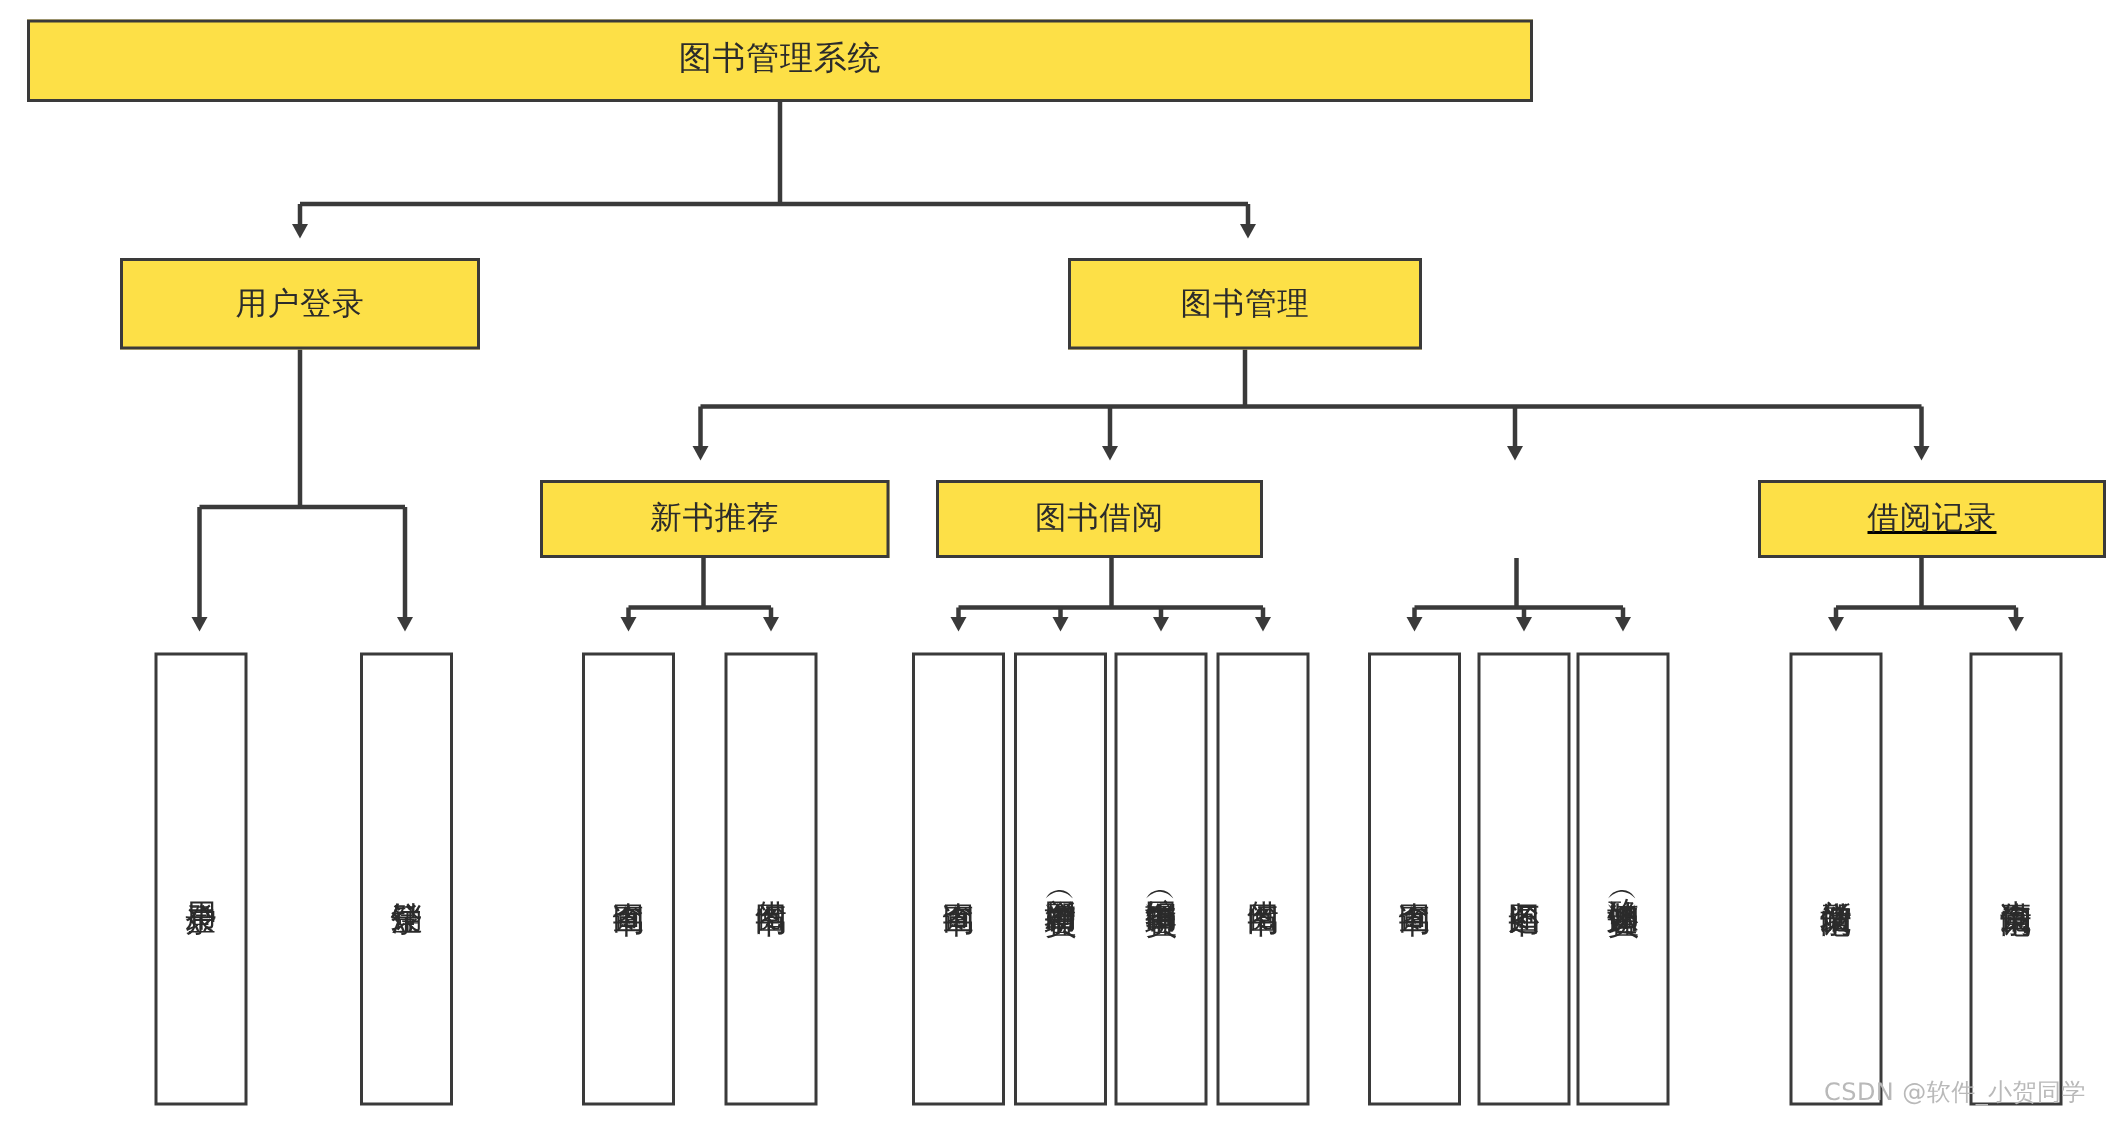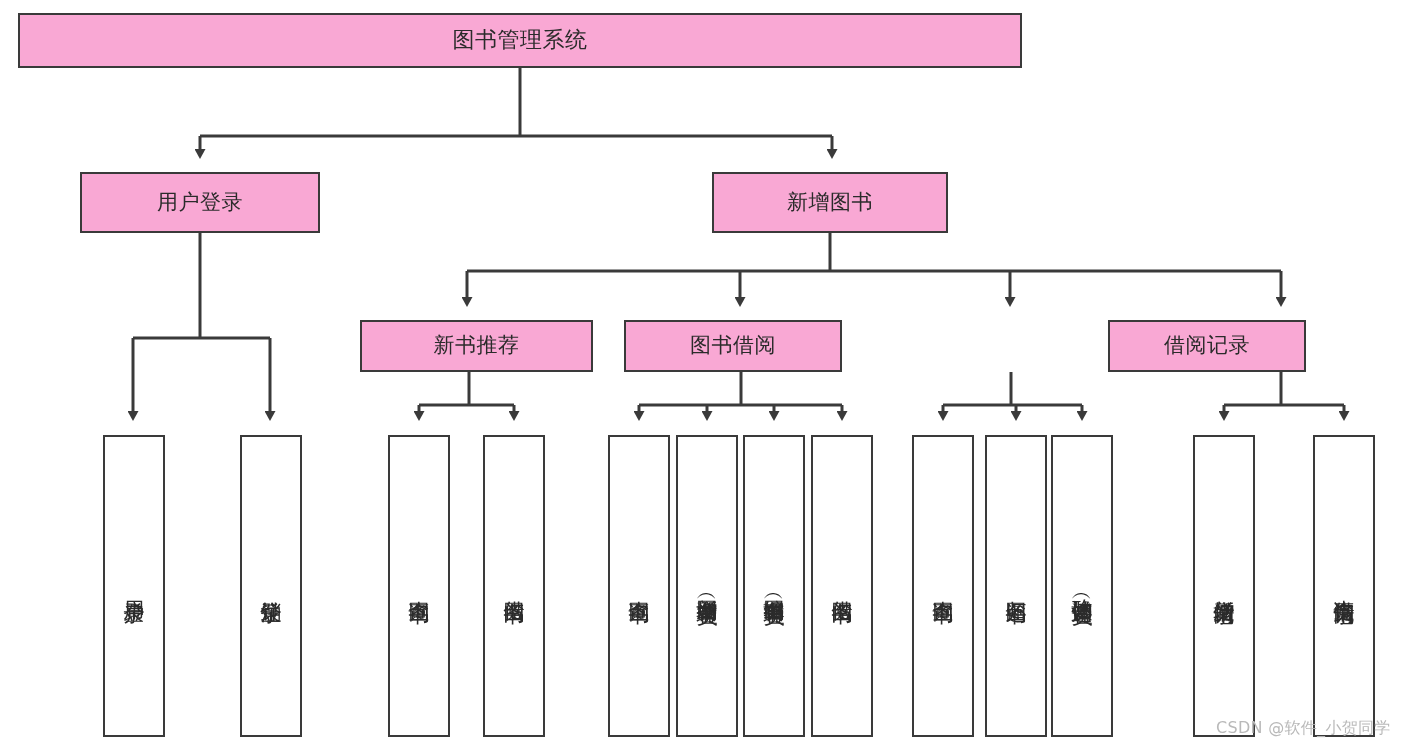--- a/index.html
+++ b/index.html
@@ -20,21 +20,21 @@
     position: absolute;
     left: 0;
     top: 0;
     width: 1405px;
     height: 747px;
   }
   .node-box {
     position: absolute;
     box-sizing: border-box;
     border: 2px solid #3a3a3a;
-    background: #f9a8d4;
+    background: #fde047;
     display: flex;
     align-items: center;
     justify-content: center;
   }
   .node-label-h {
     font-size: 21px;
     color: #2b2b2b;
     line-height: 1.2;
     white-space: nowrap;
     letter-spacing: 0.5px;
@@ -124,30 +124,30 @@
   </svg>
 
   <div class="node-box root" style="left:18px; top:13px; width:1004px; height:55px;">
     <span class="node-label-h">图书管理系统</span>
   </div>
 
   <div class="node-box" style="left:80px; top:172px; width:240px; height:61px;">
     <span class="node-label-h">用户登录</span>
   </div>
   <div class="node-box" style="left:712px; top:172px; width:236px; height:61px;">
-    <span class="node-label-h">新增图书</span>
+    <span class="node-label-h">图书管理</span>
   </div>
 
   <div class="node-box" style="left:360px; top:320px; width:233px; height:52px;">
     <span class="node-label-h">新书推荐</span>
   </div>
   <div class="node-box" style="left:624px; top:320px; width:218px; height:52px;">
     <span class="node-label-h">图书借阅</span>
   </div>
-  <div class="node-box" style="left:1108px; top:320px; width:198px; height:52px;">
+  <div class="node-box" style="left:1172px; top:320px; width:232px; height:52px;text-decoration:underline;">
     <span class="node-label-h">借阅记录</span>
   </div>
 
   <div class="leaf-box" style="left:103px; top:435px; width:62px; height:302px;">
     <span class="node-label-v">用户登录</span>
   </div>
   <div class="leaf-box" style="left:240px; top:435px; width:62px; height:302px;">
     <span class="node-label-v">注销登录</span>
   </div>
 

